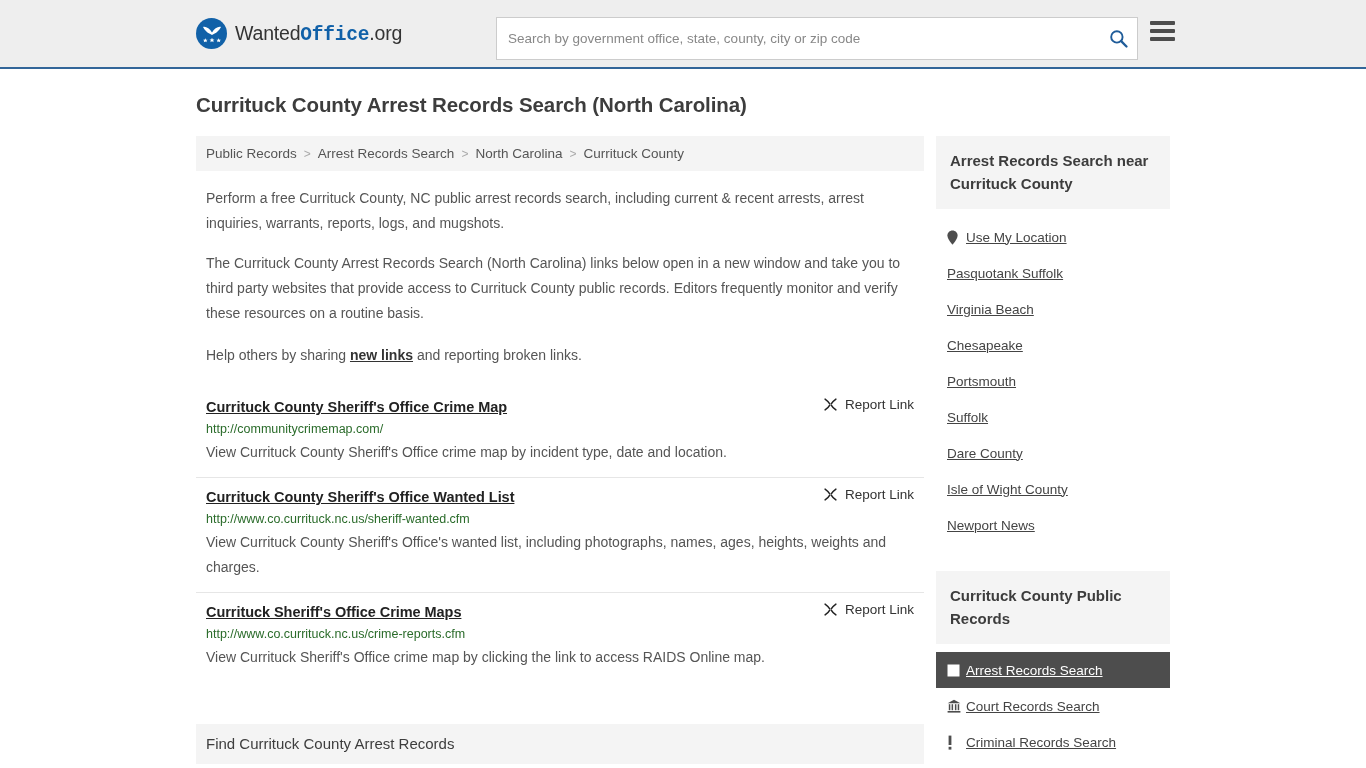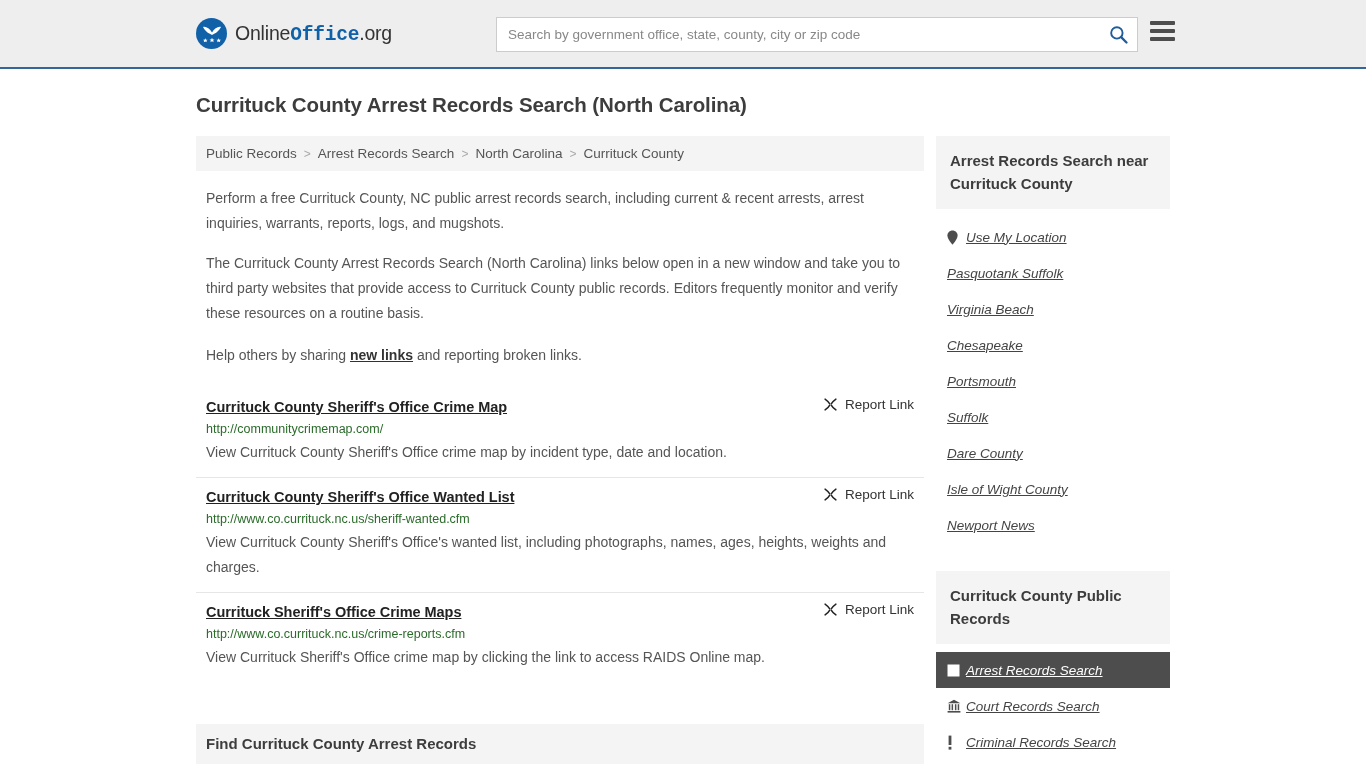--- a/index.html
+++ b/index.html
@@ -39,21 +39,21 @@
     letter-spacing: -0.2px;
     white-space: nowrap;
   }
   .wm-county { color: #333333; }
   .wm-office { color: #1161a8; font-weight: bold; font-family: Liberation Mono, monospace; }
   .wm-org { color: #333333; }
 
   #search-wrap {
     position: absolute;
     left: 496px; top: 17px;
-    width: 642px; height: 35px;
+    width: 642px; height: 43px;
     background: #ffffff;
     border: 1px solid #cccccc;
     display: flex; align-items: flex-end;
   }
   #search-input {
     flex: 1 1 auto;
     border: none; outline: none;
     background: transparent;
     font-family: "Liberation Sans", sans-serif;
     font-size: 13.5px;
@@ -177,21 +177,21 @@
     line-height: 25px;
     margin-top: 2px;
   }
 
   
   #find-section { margin-top: 42px; }
   .panel-head {
     background: #f4f4f4;
     padding: 11px 10px 12px 10px;
     font-size: 15px;
-    font-weight: bold;
+    font-weight: normal;
     color: #3d3d3d;
   }
   .panel-body {
     font-size: 14px;
     line-height: 25px;
     color: #555555;
     padding: 14px 10px 0 10px;
     width: 726px;
   }
 
@@ -212,21 +212,20 @@
     font-size: 13.5px;
   }
   .side-item .si-icon {
     width: 19px; flex: none;
     display: flex; align-items: center; justify-content: flex-start;
   }
   .side-item .si-label {
     color: #444444;
     text-decoration: underline;
     cursor: pointer;
-    font-style: italic;
   }
   .side-item.no-icon { padding-left: 11px; }
   .side-item.active {
     background: #4d4d4d;
   }
   .side-item.active .si-label { color: #ffffff; }
   #records-head { margin-top: 28px; }
   #records-list { margin-top: 8px; }
   #nearby-list { margin-top: 10px; }
 
@@ -240,21 +239,21 @@
   <div id="logo-block">
     <span id="logo-mark">
       <svg width="24" height="22" viewBox="0 0 24 22" aria-hidden="true">
         <path d="M3 4 C6 3.2 9.6 5.6 12 9.4 C14.4 5.6 18 3.2 21 4 C19.4 7 17 9.6 14.2 10.8 L12 12 L9.8 10.8 C7 9.6 4.6 7 3 4 Z" fill="#ffffff"></path>
         <polygon points="5.3,15.2 6.0,16.7 7.6,16.7 6.4,17.7 6.8,19.3 5.3,18.4 3.8,19.3 4.2,17.7 3,16.7 4.6,16.7" fill="#ffffff"></polygon>
         <polygon points="12,14.8 12.8,16.4 14.5,16.4 13.2,17.5 13.6,19.2 12,18.2 10.4,19.2 10.8,17.5 9.5,16.4 11.2,16.4" fill="#ffffff"></polygon>
         <polygon points="18.7,15.2 19.4,16.7 21,16.7 19.8,17.7 20.2,19.3 18.7,18.4 17.2,19.3 17.6,17.7 16.4,16.7 18,16.7" fill="#ffffff"></polygon>
       </svg>
     </span>
     <span id="logo-wordmark">
-      <span class="wm-county">Online</span><span class="wm-office">Office</span><span class="wm-org">.org</span>
+      <span class="wm-county">Wanted</span><span class="wm-office">Office</span><span class="wm-org">.org</span>
     </span>
   </div>
 
   <div id="search-wrap">
     <input id="search-input" type="text" placeholder="Search by government office, state, county, city or zip code" style="">
     <button id="search-button">
       <span>
         <svg width="19" height="19" viewBox="0 0 20 20" aria-hidden="true">
           <circle cx="8.3" cy="8.3" r="6" fill="none" stroke="#1f5c99" stroke-width="2"></circle>
           <line x1="12.8" y1="12.8" x2="18.4" y2="18.4" stroke="#1f5c99" stroke-width="2.4" stroke-linecap="round"></line>

